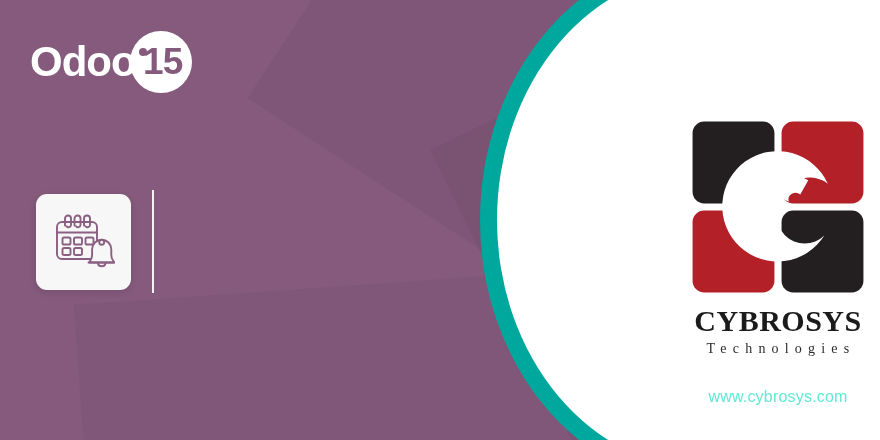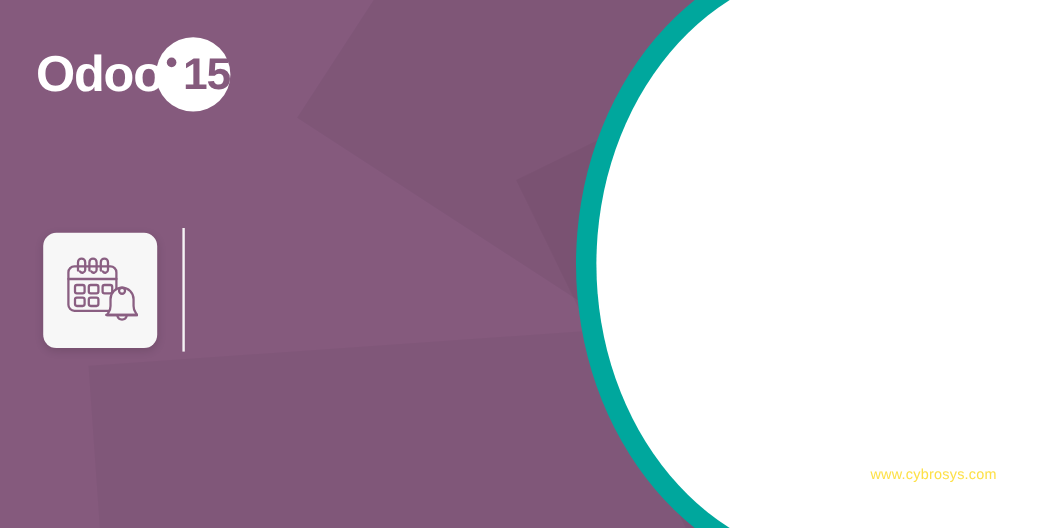--- a/index.html
+++ b/index.html
@@ -101,21 +101,21 @@
   }
   .odoo-badge {
     position: relative;
     margin-left: -6px;
     width: 62px;
     height: 62px;
     border-radius: 50%;
     background: #ffffff;
     display: flex;
     align-items: center;
-    justify-content: flex-end;
+    justify-content: center;
   }
   .odoo-badge-num {
     color: #855a7d;
     font-size: 37px;
     font-weight: bold;
     letter-spacing: -1px;
     line-height: 1;
     margin-left: 4px;
     margin-top: -1px;
   }
@@ -197,22 +197,22 @@
     color: #2b2b2b;
     line-height: 1;
     padding-left: 6px;
   }
   .cyb-url {
     position: absolute;
     left: 688px;
     top: 388px;
     width: 180px;
     text-align: center;
-    color: #fde047;
-    font-size: 12px;
+    color: #5eead4;
+    font-size: 16px;
     letter-spacing: .2px;
   }
 </style>
 </head>
 <body>
 
 <div id="banner">
 
   <div class="shade-a"></div>
   <div class="shade-b"></div>
@@ -255,16 +255,34 @@
         <circle cx="48.7" cy="29.3" r="2.5" fill="#f7f7f7" stroke="#8a5f82" stroke-width="1.9"></circle>
         <line x1="35.5" y1="49.5" x2="61.9" y2="49.5" stroke="#8a5f82" stroke-width="1.9" stroke-linecap="round"></line>
         <path d="M44.8 50.2 a4 4 0 0 0 7.8 0" fill="none" stroke="#8a5f82" stroke-width="1.9" stroke-linecap="round"></path>
       </g>
     </svg>
   </div>
 
   <div class="divider"></div>
 
 
+  <div class="cyb-block">
+    <svg class="cyb-mark" viewBox="0 0 200 200">
+      <rect x="4" y="4" width="92" height="92" rx="13" fill="#231F20"></rect>
+      <rect x="104" y="4" width="92" height="92" rx="13" fill="#B32027"></rect>
+      <rect x="4" y="104" width="92" height="92" rx="13" fill="#B32027"></rect>
+      <rect x="104" y="104" width="92" height="92" rx="13" fill="#231F20"></rect>
+      <path d="M152 132
+               a62 62 0 1 1 4 -58
+               a30 30 0 0 0 -48 14
+               a30 30 0 1 0 44 44 z" fill="#FFFFFF"></path>
+      <path d="M100 88
+               a22 22 0 0 1 34 -18
+               l-9 16
+               a8 8 0 0 0 -13 8 z" fill="#FFFFFF"></path>
+    </svg>
+    <div class="cyb-name">CYBROSYS</div>
+    <div class="cyb-sub">Technologies</div>
+  </div>
 
   <div class="cyb-url">www.cybrosys.com</div>
 
 </div>
 
 </body></html>

